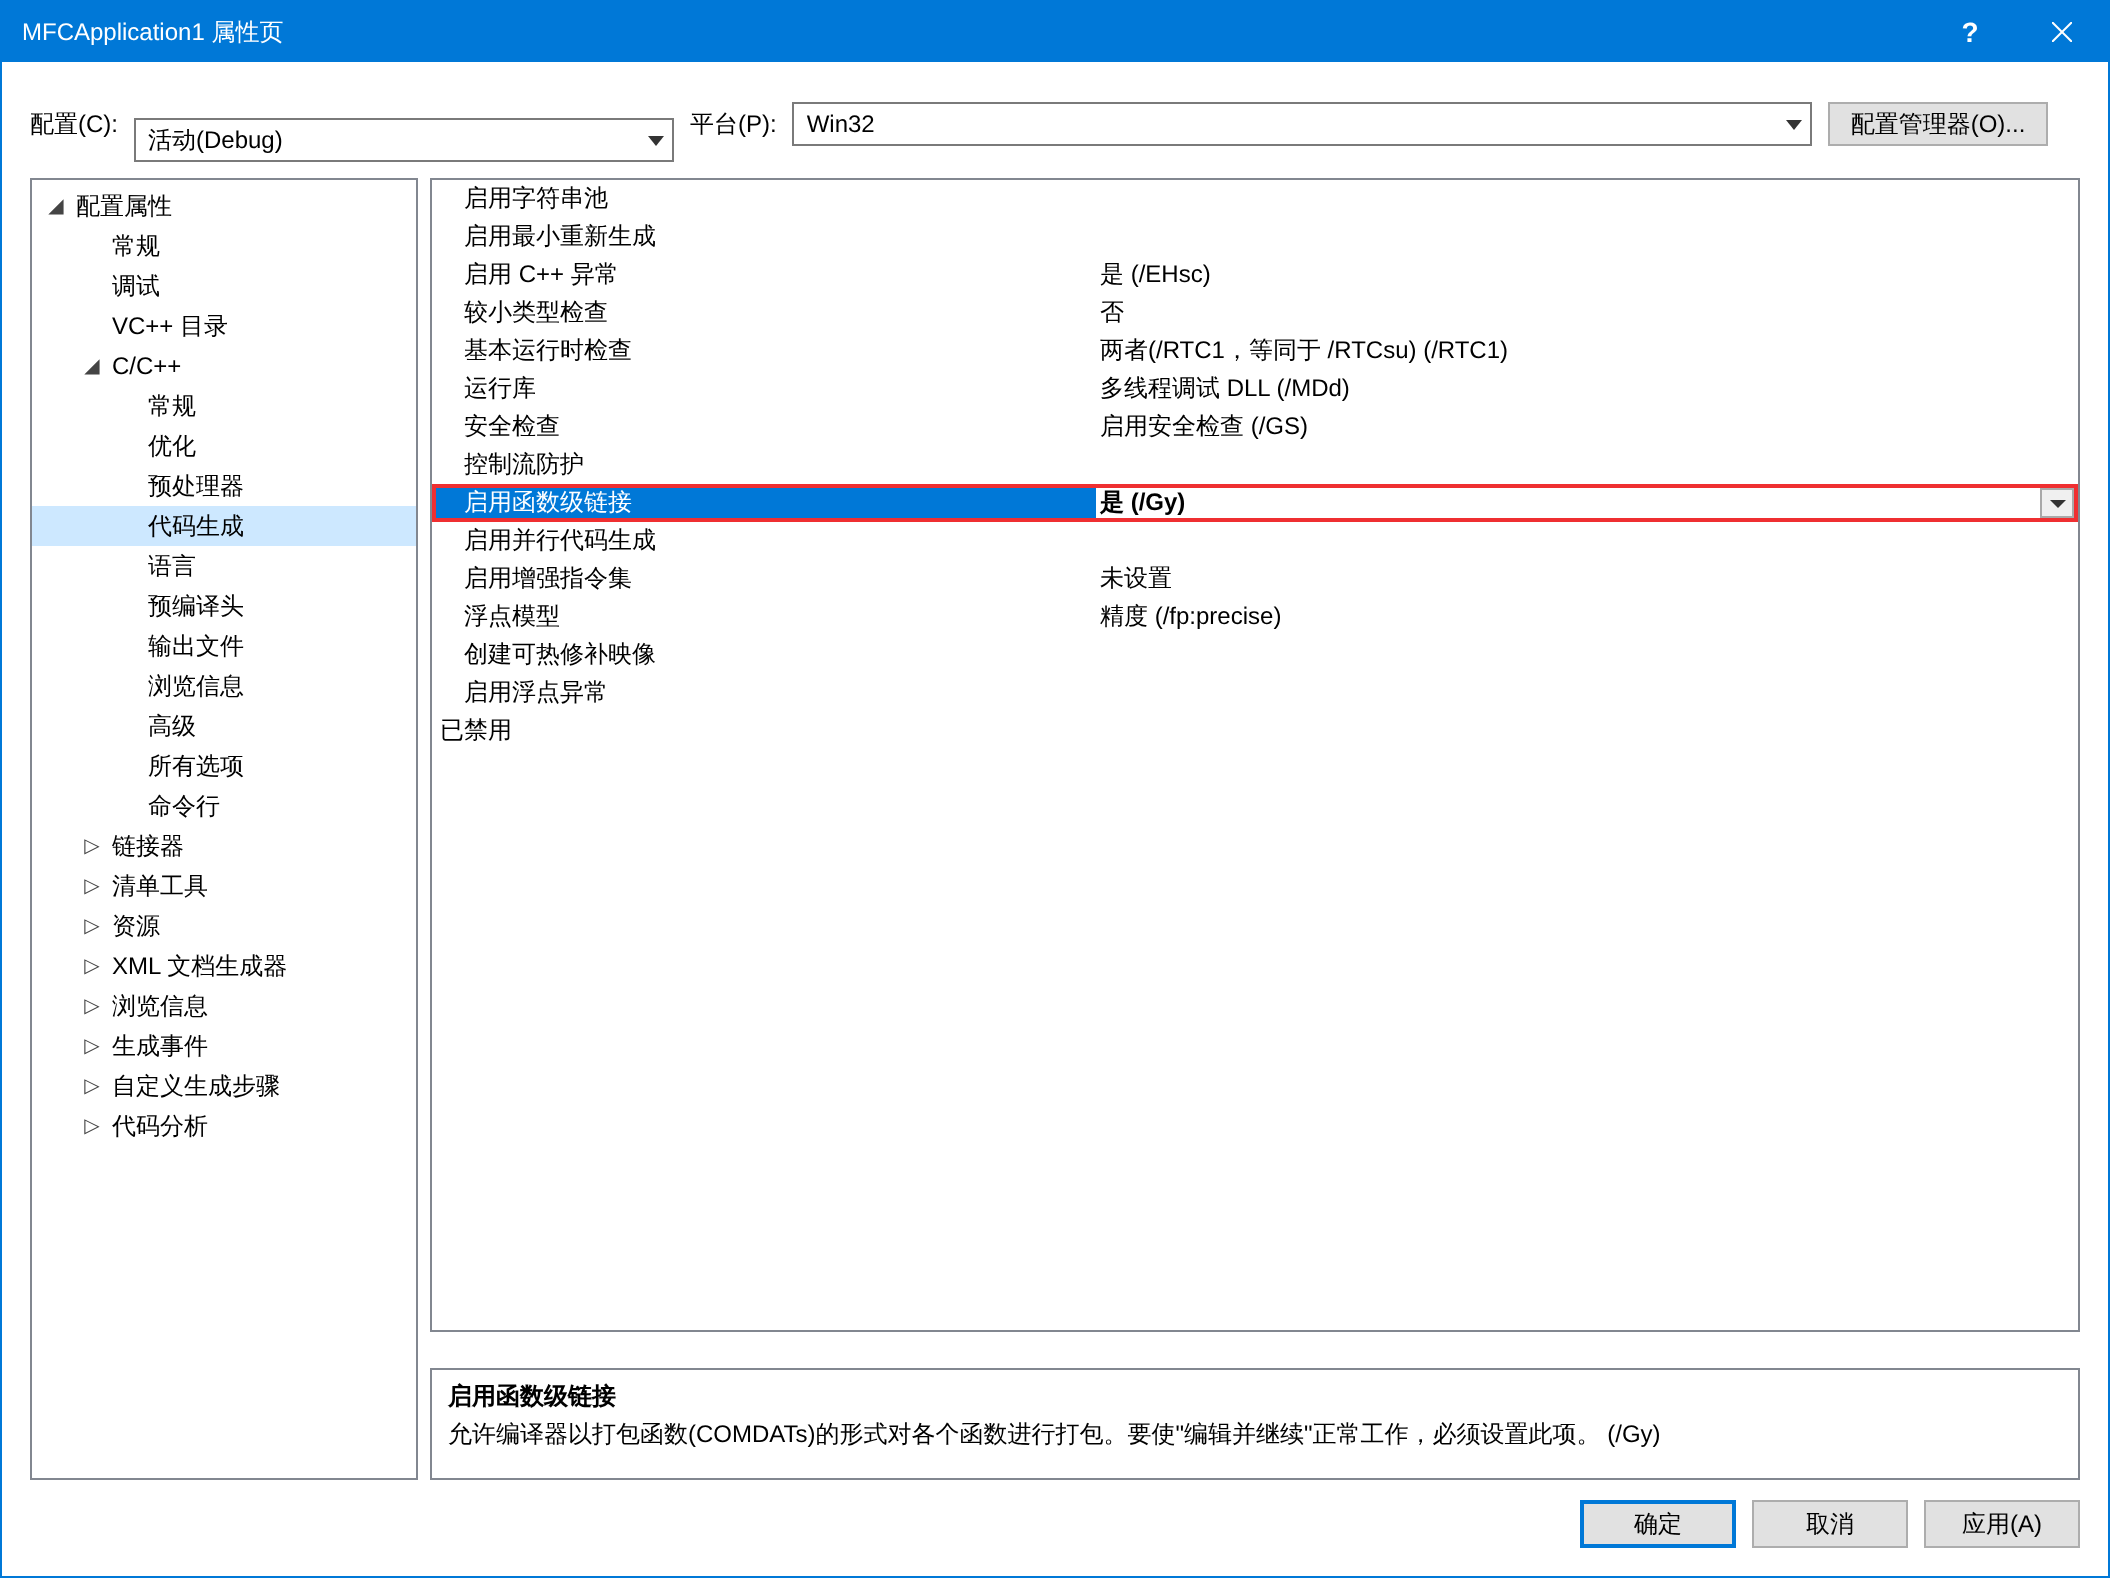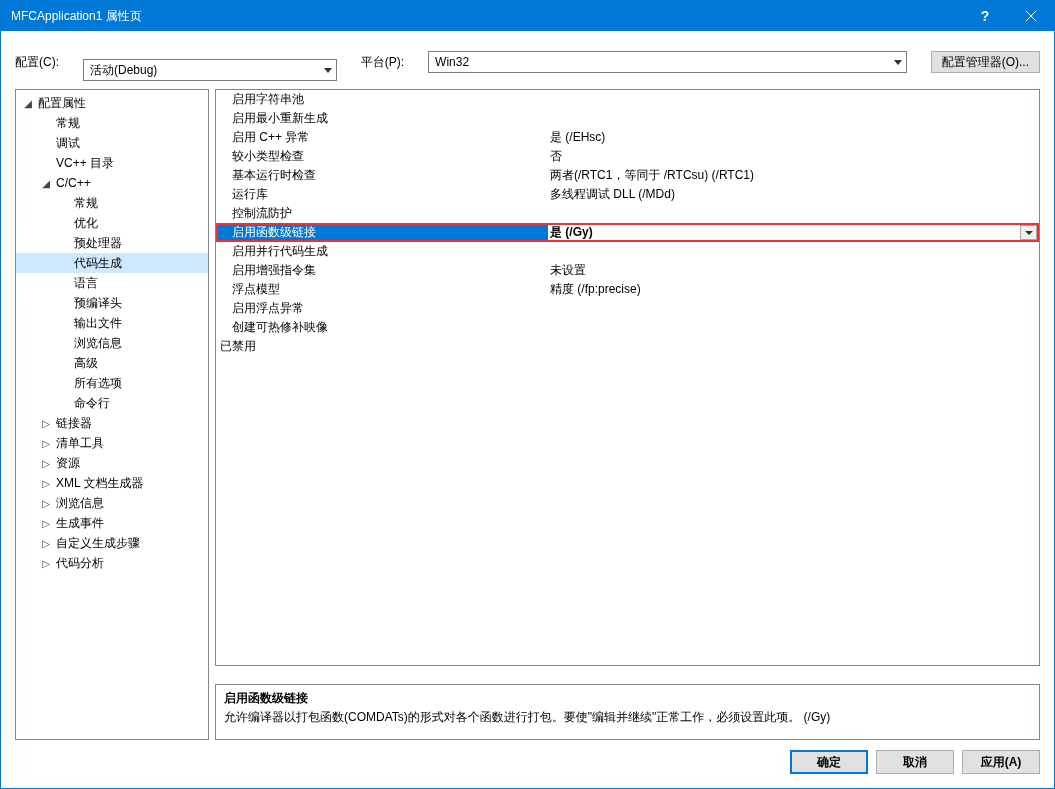--- a/index.html
+++ b/index.html
@@ -28,21 +28,21 @@
   .titlebar .tbtn {
     width: 46px; height: 30px;
     display: flex; align-items: center; justify-content: center;
     color: #fff;
   }
   .titlebar .tbtn svg { width: 10px; height: 10px; }
   .titlebar .help { font-size: 14px; font-weight: bold; }
 
   .toolbar {
     padding: 12px 14px 8px 14px;
-    display: flex; align-items: center; gap: 24px;
+    display: flex; align-items: center; gap: 8px;
     background: #fff;
   }
   .toolbar label { white-space: nowrap; }
   .combo {
     height: 22px;
     border: 1px solid #7a7a7a;
     background: #fff;
     display: flex; align-items: center;
     padding: 0 4px 0 6px;
     position: relative;
@@ -163,21 +163,20 @@
     background: #fff;
     padding: 4px 8px;
     line-height: 1.6;
   }
   .desc .desc-title { font-weight: bold; }
 
   .footer {
     padding: 10px 14px 14px 14px;
     display: flex; justify-content: flex-end; gap: 8px;
     background: #fff;
-    font-weight: bold;
   }
   .btn {
     min-width: 78px; height: 24px;
     border: 1px solid #adadad;
     background: #e1e1e1;
     display: flex; align-items: center; justify-content: center;
     padding: 0 10px;
   }
   .btn.default { border: 2px solid #0078d7; }
 </style>
@@ -334,45 +333,49 @@
           </div>
           <div class="grid-row">
             <div class="prop-name">基本运行时检查</div>
             <div class="prop-value">两者(/RTC1，等同于 /RTCsu) (/RTC1)</div>
           </div>
           <div class="grid-row">
             <div class="prop-name">运行库</div>
             <div class="prop-value">多线程调试 DLL (/MDd)</div>
           </div>
           <div class="grid-row">
+            <div class="prop-name">安全检查</div>
+            <div class="prop-value">启用安全检查 (/GS)</div>
+          </div>
+          <div class="grid-row">
             <div class="prop-name">控制流防护</div>
             <div class="prop-value"></div>
           </div>
           <div class="grid-row selected">
             <div class="prop-name">启用函数级链接</div>
             <div class="prop-value">是 (/Gy)<div class="dd"></div></div>
           </div>
           <div class="grid-row">
             <div class="prop-name">启用并行代码生成</div>
             <div class="prop-value"></div>
           </div>
           <div class="grid-row">
             <div class="prop-name">启用增强指令集</div>
             <div class="prop-value">未设置</div>
           </div>
           <div class="grid-row">
             <div class="prop-name">浮点模型</div>
             <div class="prop-value">精度 (/fp:precise)</div>
           </div>
           <div class="grid-row">
+            <div class="prop-name">创建可热修补映像</div>
+            <div class="prop-value"></div>
+          </div>
+          <div class="grid-row">
             <div class="prop-name">启用浮点异常</div>
-            <div class="prop-value"></div>
-          </div>
-          <div class="grid-row">
-            <div class="prop-name">创建可热修补映像</div>
             <div class="prop-value"></div>
           </div>
           <div class="grid-row">
             <div class="prop-value">已禁用</div>
           </div>
         </div>
       <div class="desc">
         <div class="desc-title">启用函数级链接</div>
         <div>允许编译器以打包函数(COMDATs)的形式对各个函数进行打包。要使"编辑并继续"正常工作，必须设置此项。     (/Gy)</div>
       </div>

